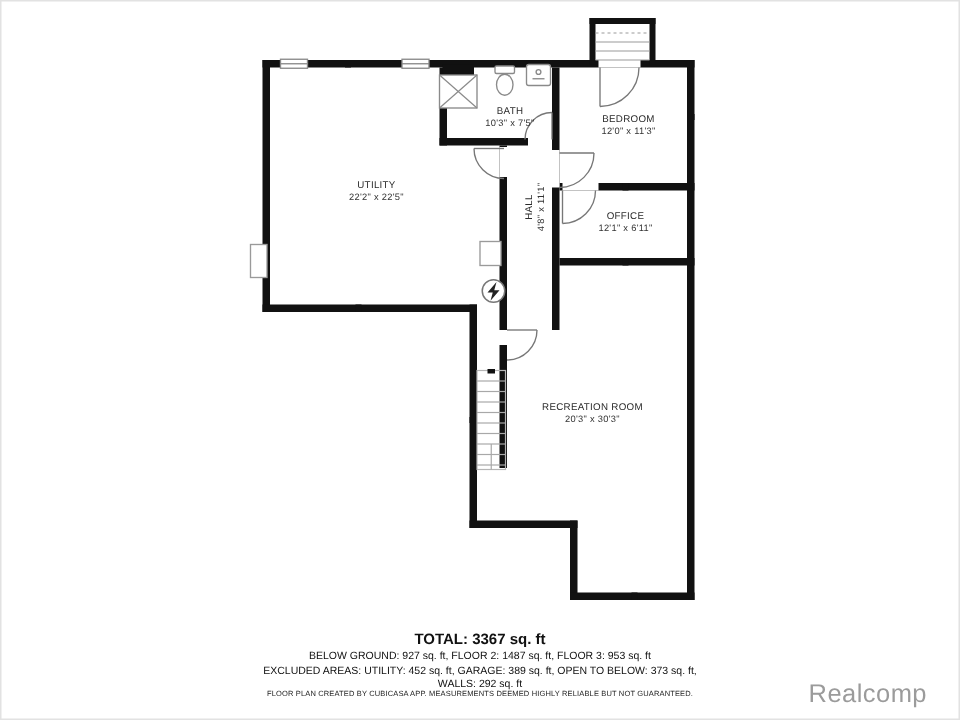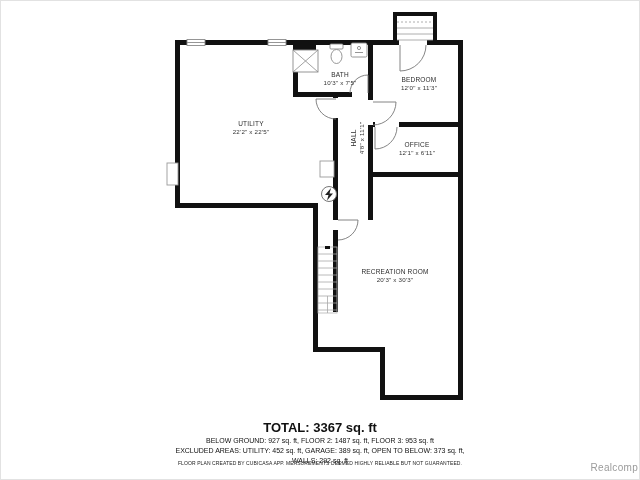--- a/index.html
+++ b/index.html
@@ -10,25 +10,25 @@
   .gap{position:absolute;background:#fff;z-index:2;}
   .tick{position:absolute;background:#111;z-index:2;}
   #fixtures{position:absolute;left:0;top:0;z-index:3;}
   .room-label{position:absolute;z-index:4;text-align:center;color:#2b2b2b;
               font-size:6.5px;line-height:1.3;letter-spacing:.2px;white-space:nowrap;}
   .room-label .dims{font-size:6.2px;color:#333;}
   #hall-label{display:flex;flex-direction:column;align-items:center;justify-content:center;
               transform:rotate(-90deg);}
   #summary{position:absolute;left:0;top:421px;width:640px;text-align:center;z-index:4;
            color:#111;}
-  #summary .total{font-size:13px;font-weight:bold;line-height:1.15;}
+  #summary .total{font-size:10px;font-weight:bold;line-height:1.15;}
   #summary .line{font-size:7px;line-height:1.15;margin-top:1.5px;}
   #disclaimer{position:absolute;left:0;top:460px;width:640px;text-align:center;
               font-size:5px;color:#222;letter-spacing:.1px;z-index:4;}
-  #watermark{position:absolute;right:2px;bottom:7px;font-size:10px;color:#9b9b9b;
+  #watermark{position:absolute;right:22px;bottom:7px;font-size:17px;color:#9b9b9b;
              letter-spacing:.3px;z-index:5;}
 </style>
 </head>
 <body>
 
 <div id="stage">
 
   <div class="wall" style="left:175px;top:40px;width:288px;height:5px"></div>
   <div class="wall" style="left:175px;top:40px;width:5px;height:168px"></div>
   <div class="wall" style="left:175px;top:203px;width:143px;height:5px"></div>

